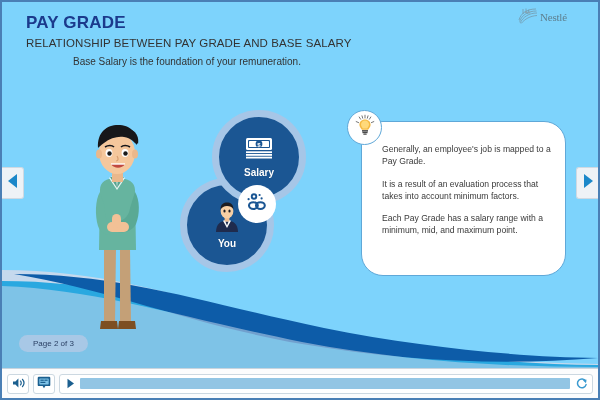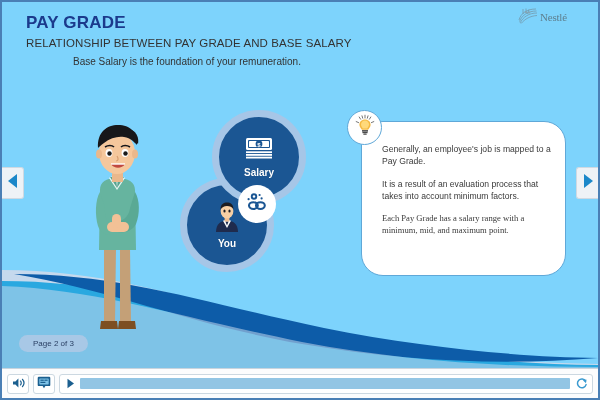--- a/index.html
+++ b/index.html
@@ -91,21 +91,21 @@
     width: 205px; height: 155px;
     border: 1.3px solid #5fa8d8;
     border-radius: 22px;
     background: #ffffff;
   }
   #callout-body { padding: 22px 14px 10px 20px; }
   #callout-body p {
     margin: 0 0 11px 0;
     font-size: 8.6px; line-height: 1.38; color: #3a3a3a;
   }
-  #callout-body p:last-child { margin-bottom: 0; font-family: Liberation Serif, serif; }
+  #callout-body p:last-child { margin-bottom: 0; }
   #bulb-badge {
     position: absolute; left: 345px; top: 108px;
     width: 35px; height: 35px; border-radius: 50%;
     background: #ffffff; border: 1.2px solid #5fa8d8;
     z-index: 9;
     display: flex; align-items: center; justify-content: center;
   }
 
   
   #wave { position: absolute; left: 0; bottom: 0; width: 596px; height: 120px; }

